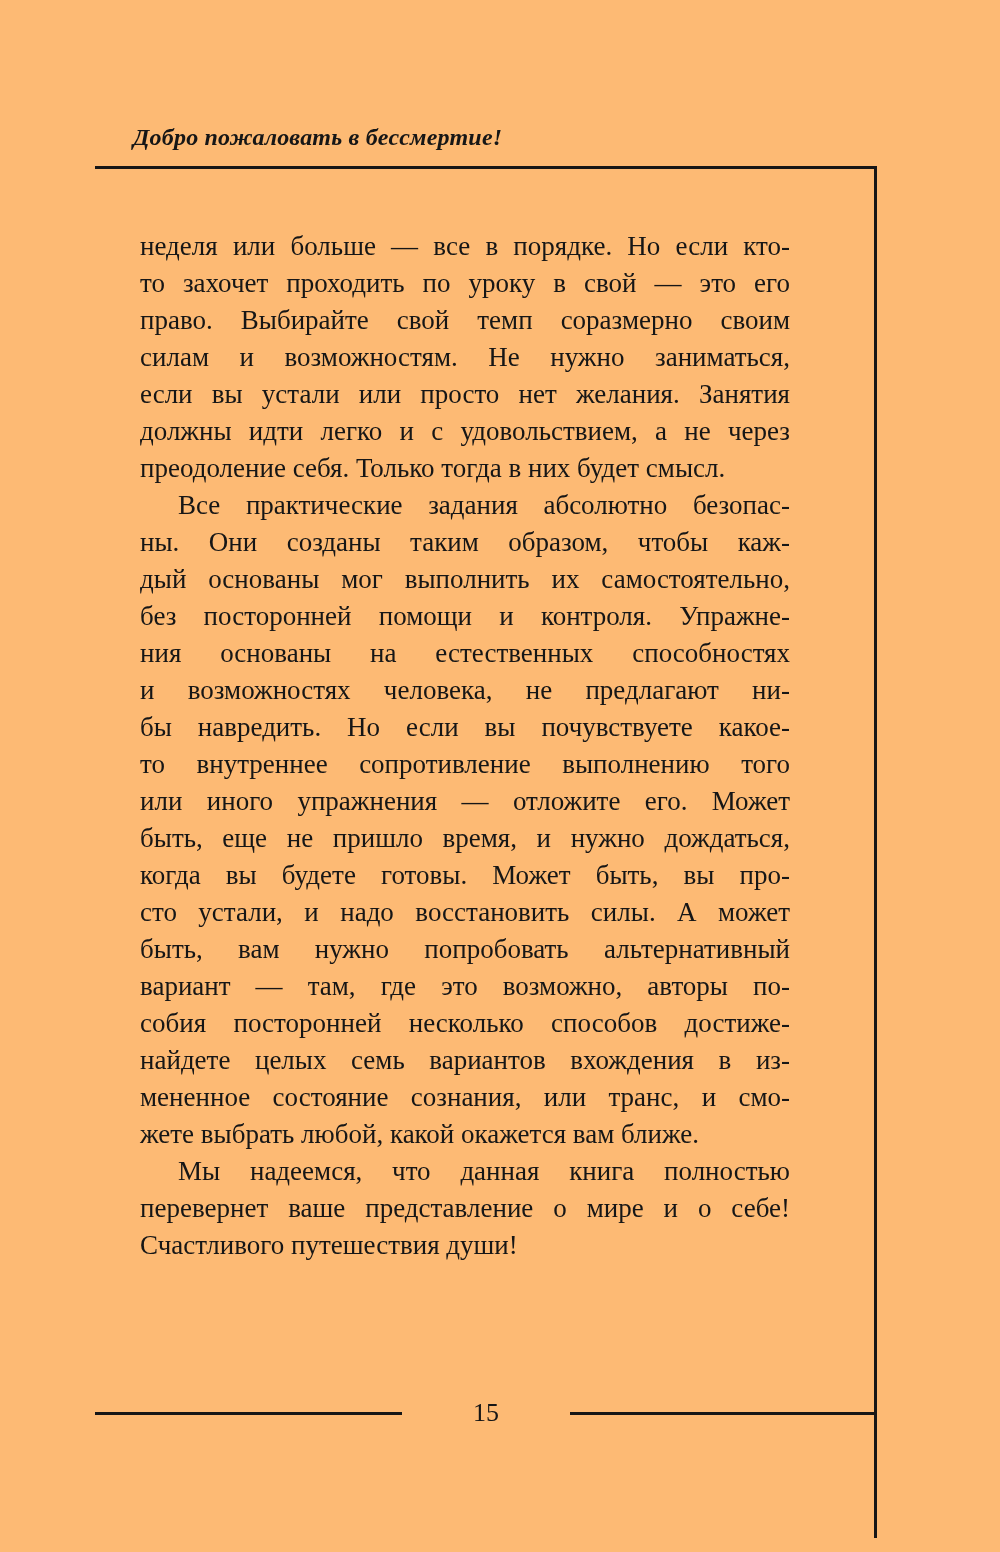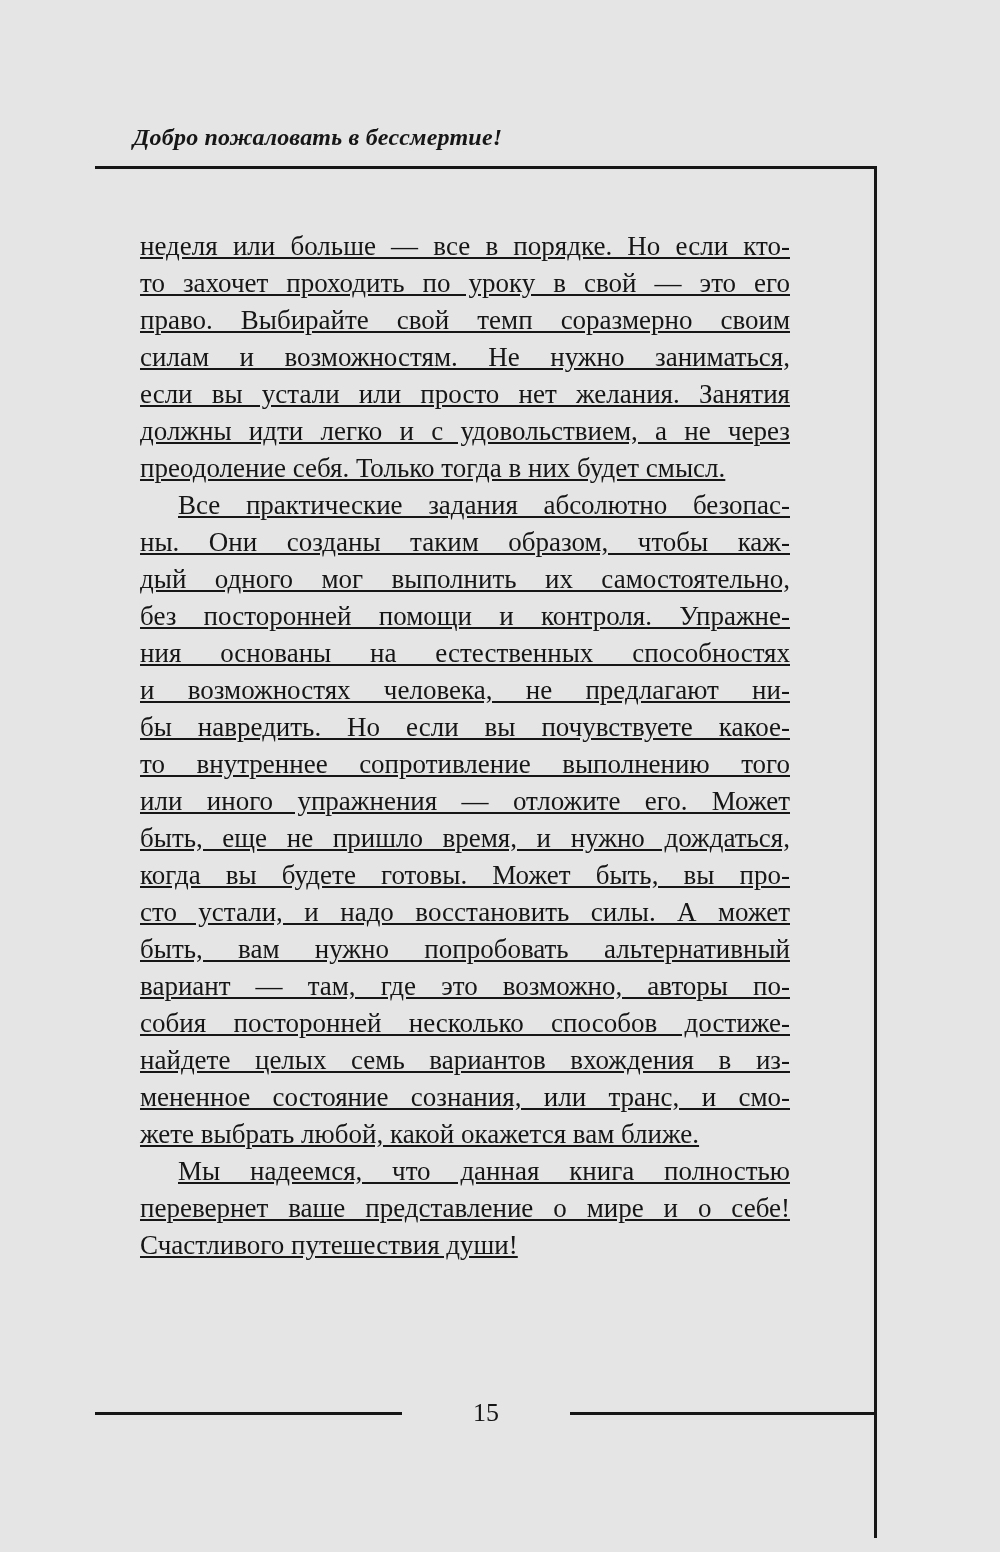--- a/index.html
+++ b/index.html
@@ -1,20 +1,20 @@
 <!DOCTYPE html>
 <html><head>
 <meta charset="utf-8">
 <style>
   html, body { margin: 0; padding: 0; background: #ffffff; }
   .page {
     position: relative;
     width: 1000px;
     height: 1552px;
-    background: #e5e5e5;
+    background: #fdba74;
     font-family: "Liberation Serif", "DejaVu Serif", serif;
     color: #161616;
     overflow: hidden;
   }
   .header-title {
     position: absolute;
     left: 133px;
     top: 124px;
     font-size: 24px;
     font-weight: bold;
@@ -36,21 +36,20 @@
   .body-text {
     position: absolute;
     left: 140px; top: 228px;
     width: 650px;
     font-size: 27px;
     line-height: 37px;
   }
   .line {
     text-align: justify;
     text-align-last: justify;
-    text-decoration: underline;
   }
   .line.first { text-indent: 38px; }
   .line.last { text-align-last: left; }
   .footer {
     position: absolute;
     left: 95px; top: 1398px;
     width: 782px; height: 30px;
     display: flex;
     align-items: center;
     gap: 45px;
@@ -81,21 +80,21 @@
       <div class="line">право. Выбирайте свой темп соразмерно своим</div>
       <div class="line">силам и возможностям. Не нужно заниматься,</div>
       <div class="line">если вы устали или просто нет желания. Занятия</div>
       <div class="line">должны идти легко и с удовольствием, а не через</div>
       <div class="line last">преодоление себя. Только тогда в них будет смысл.</div>
     </div>
 
     <div>
       <div class="line first">Все практические задания абсолютно безопас-</div>
       <div class="line">ны. Они созданы таким образом, чтобы каж-</div>
-      <div class="line">дый одного мог выполнить их самостоятельно,</div>
+      <div class="line">дый основаны мог выполнить их самостоятельно,</div>
       <div class="line">без посторонней помощи и контроля. Упражне-</div>
       <div class="line">ния основаны на естественных способностях</div>
       <div class="line">и возможностях человека, не предлагают ни-</div>
       <div class="line">бы навредить. Но если вы почувствуете какое-</div>
       <div class="line">то внутреннее сопротивление выполнению того</div>
       <div class="line">или иного упражнения — отложите его. Может</div>
       <div class="line">быть, еще не пришло время, и нужно дождаться,</div>
       <div class="line">когда вы будете готовы. Может быть, вы про-</div>
       <div class="line">сто устали, и надо восстановить силы. А может</div>
       <div class="line">быть, вам нужно попробовать альтернативный</div>

